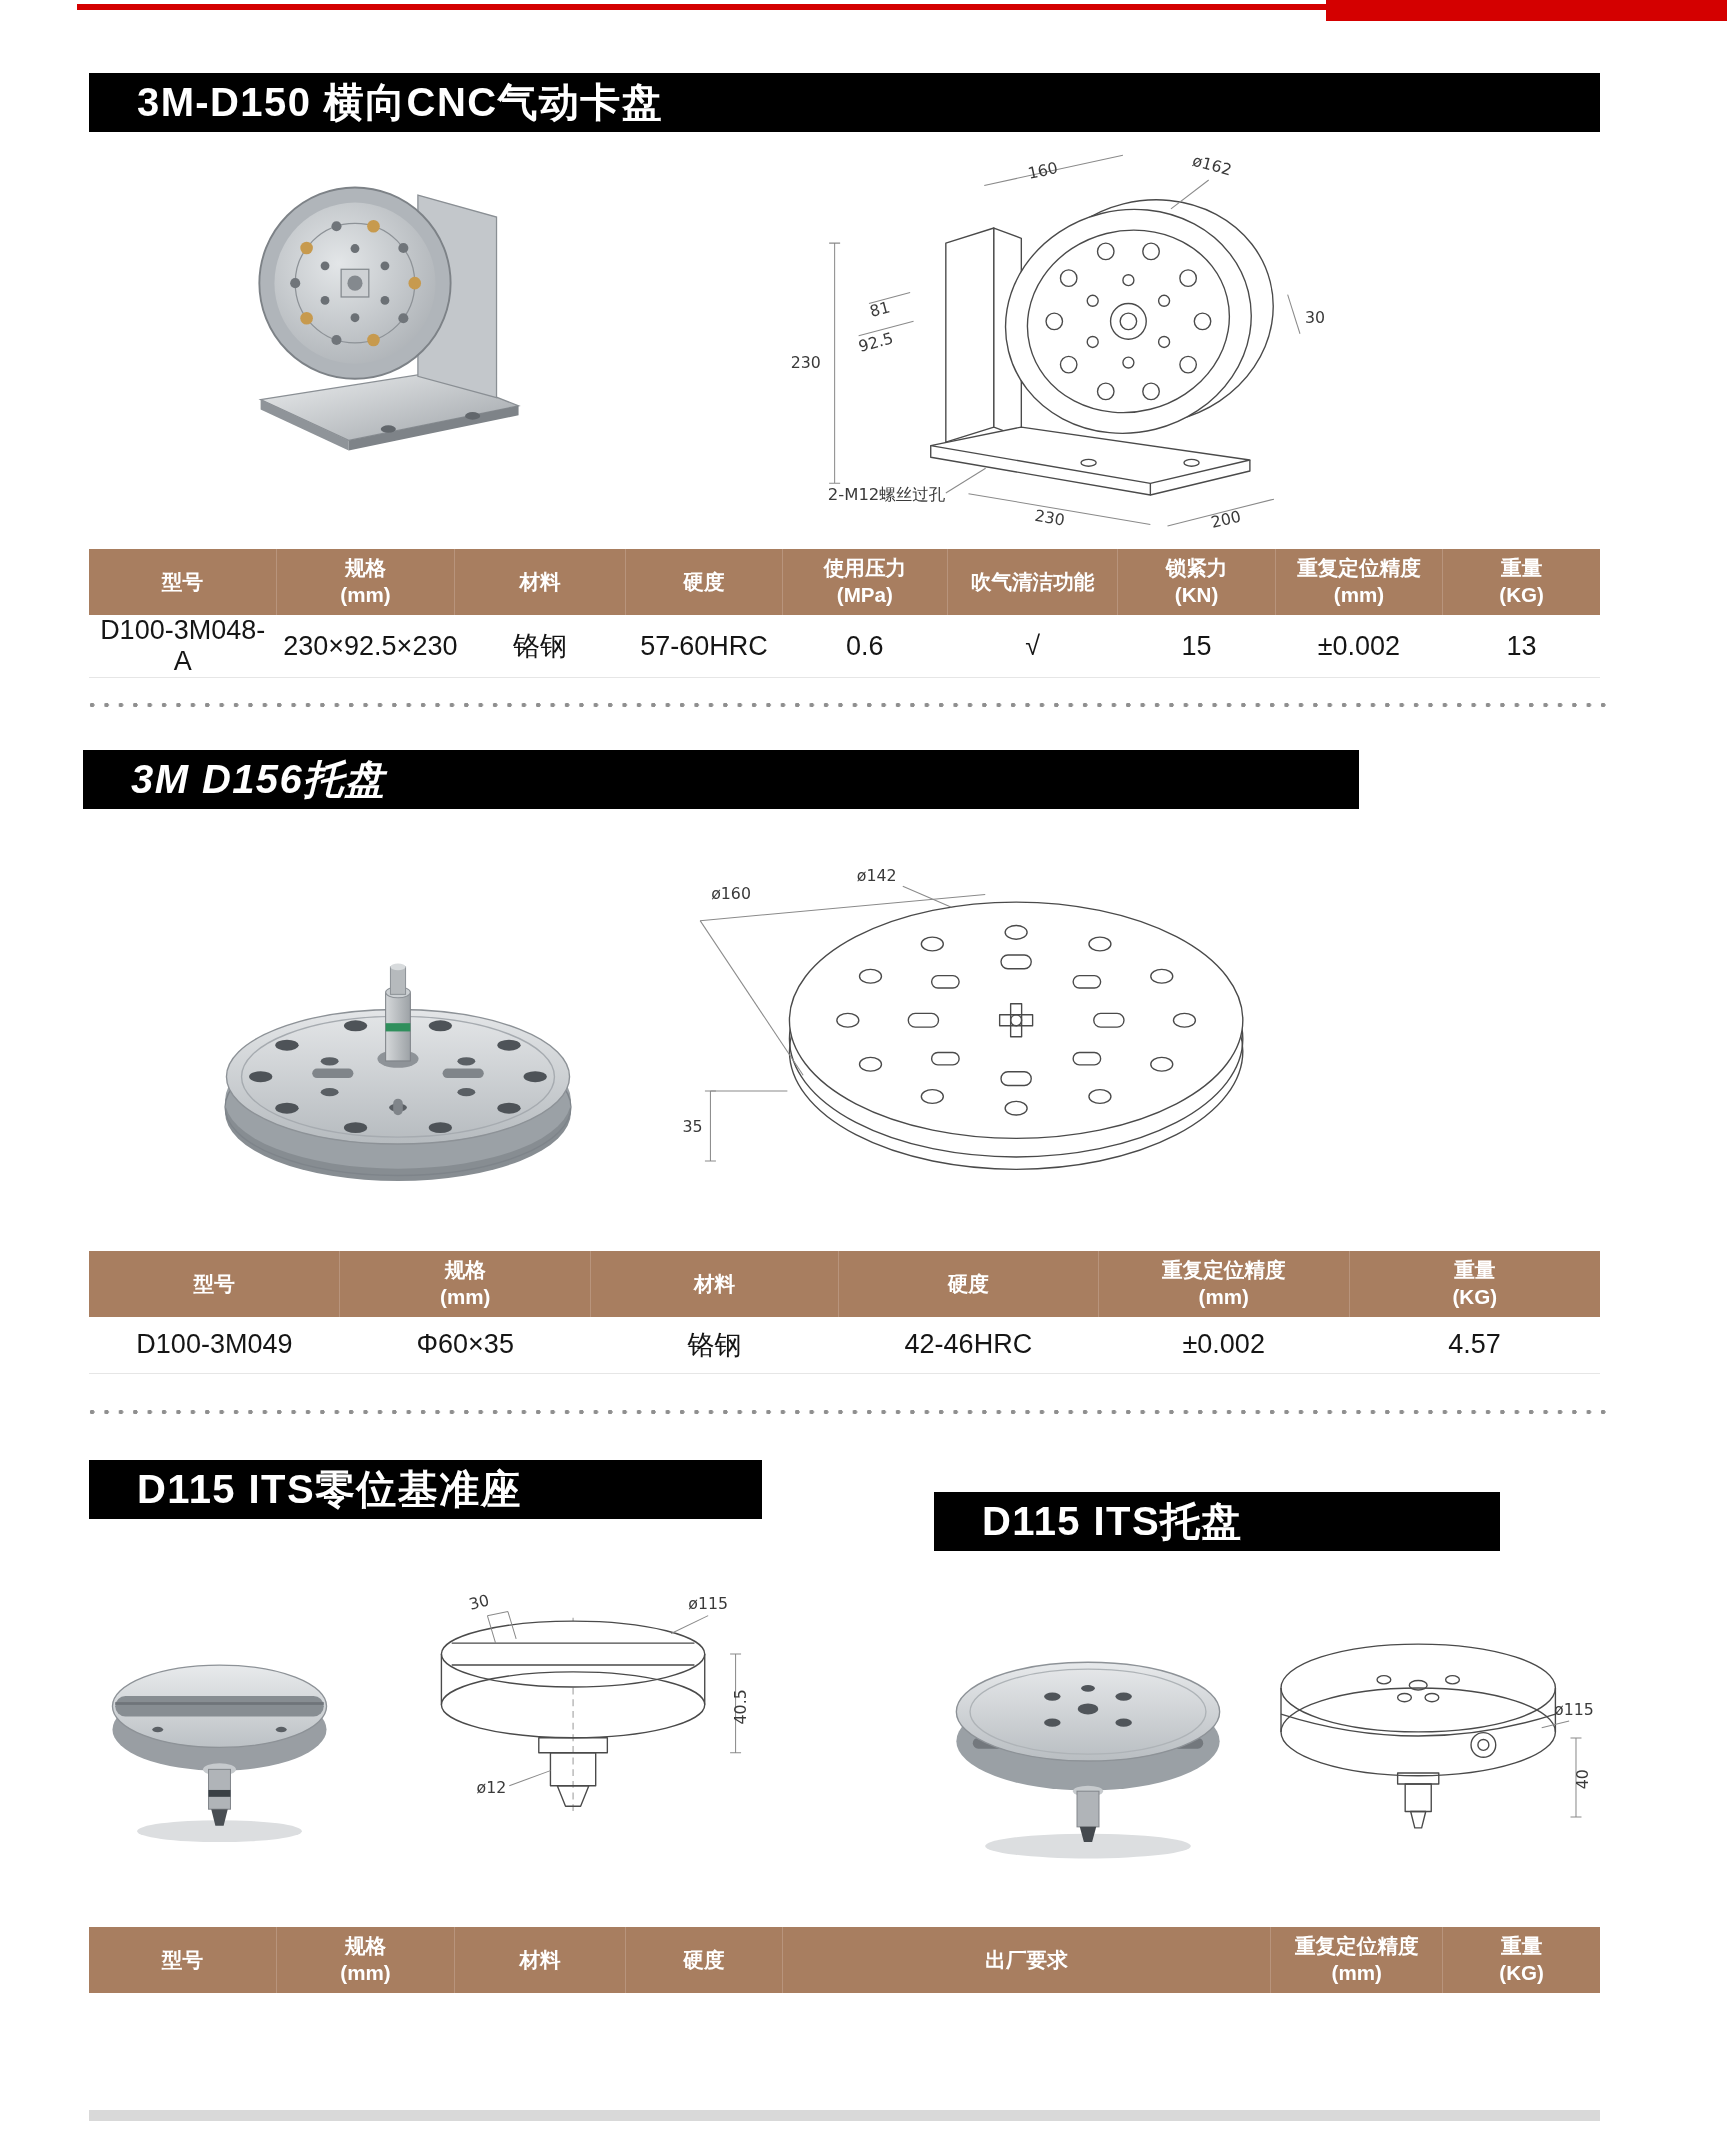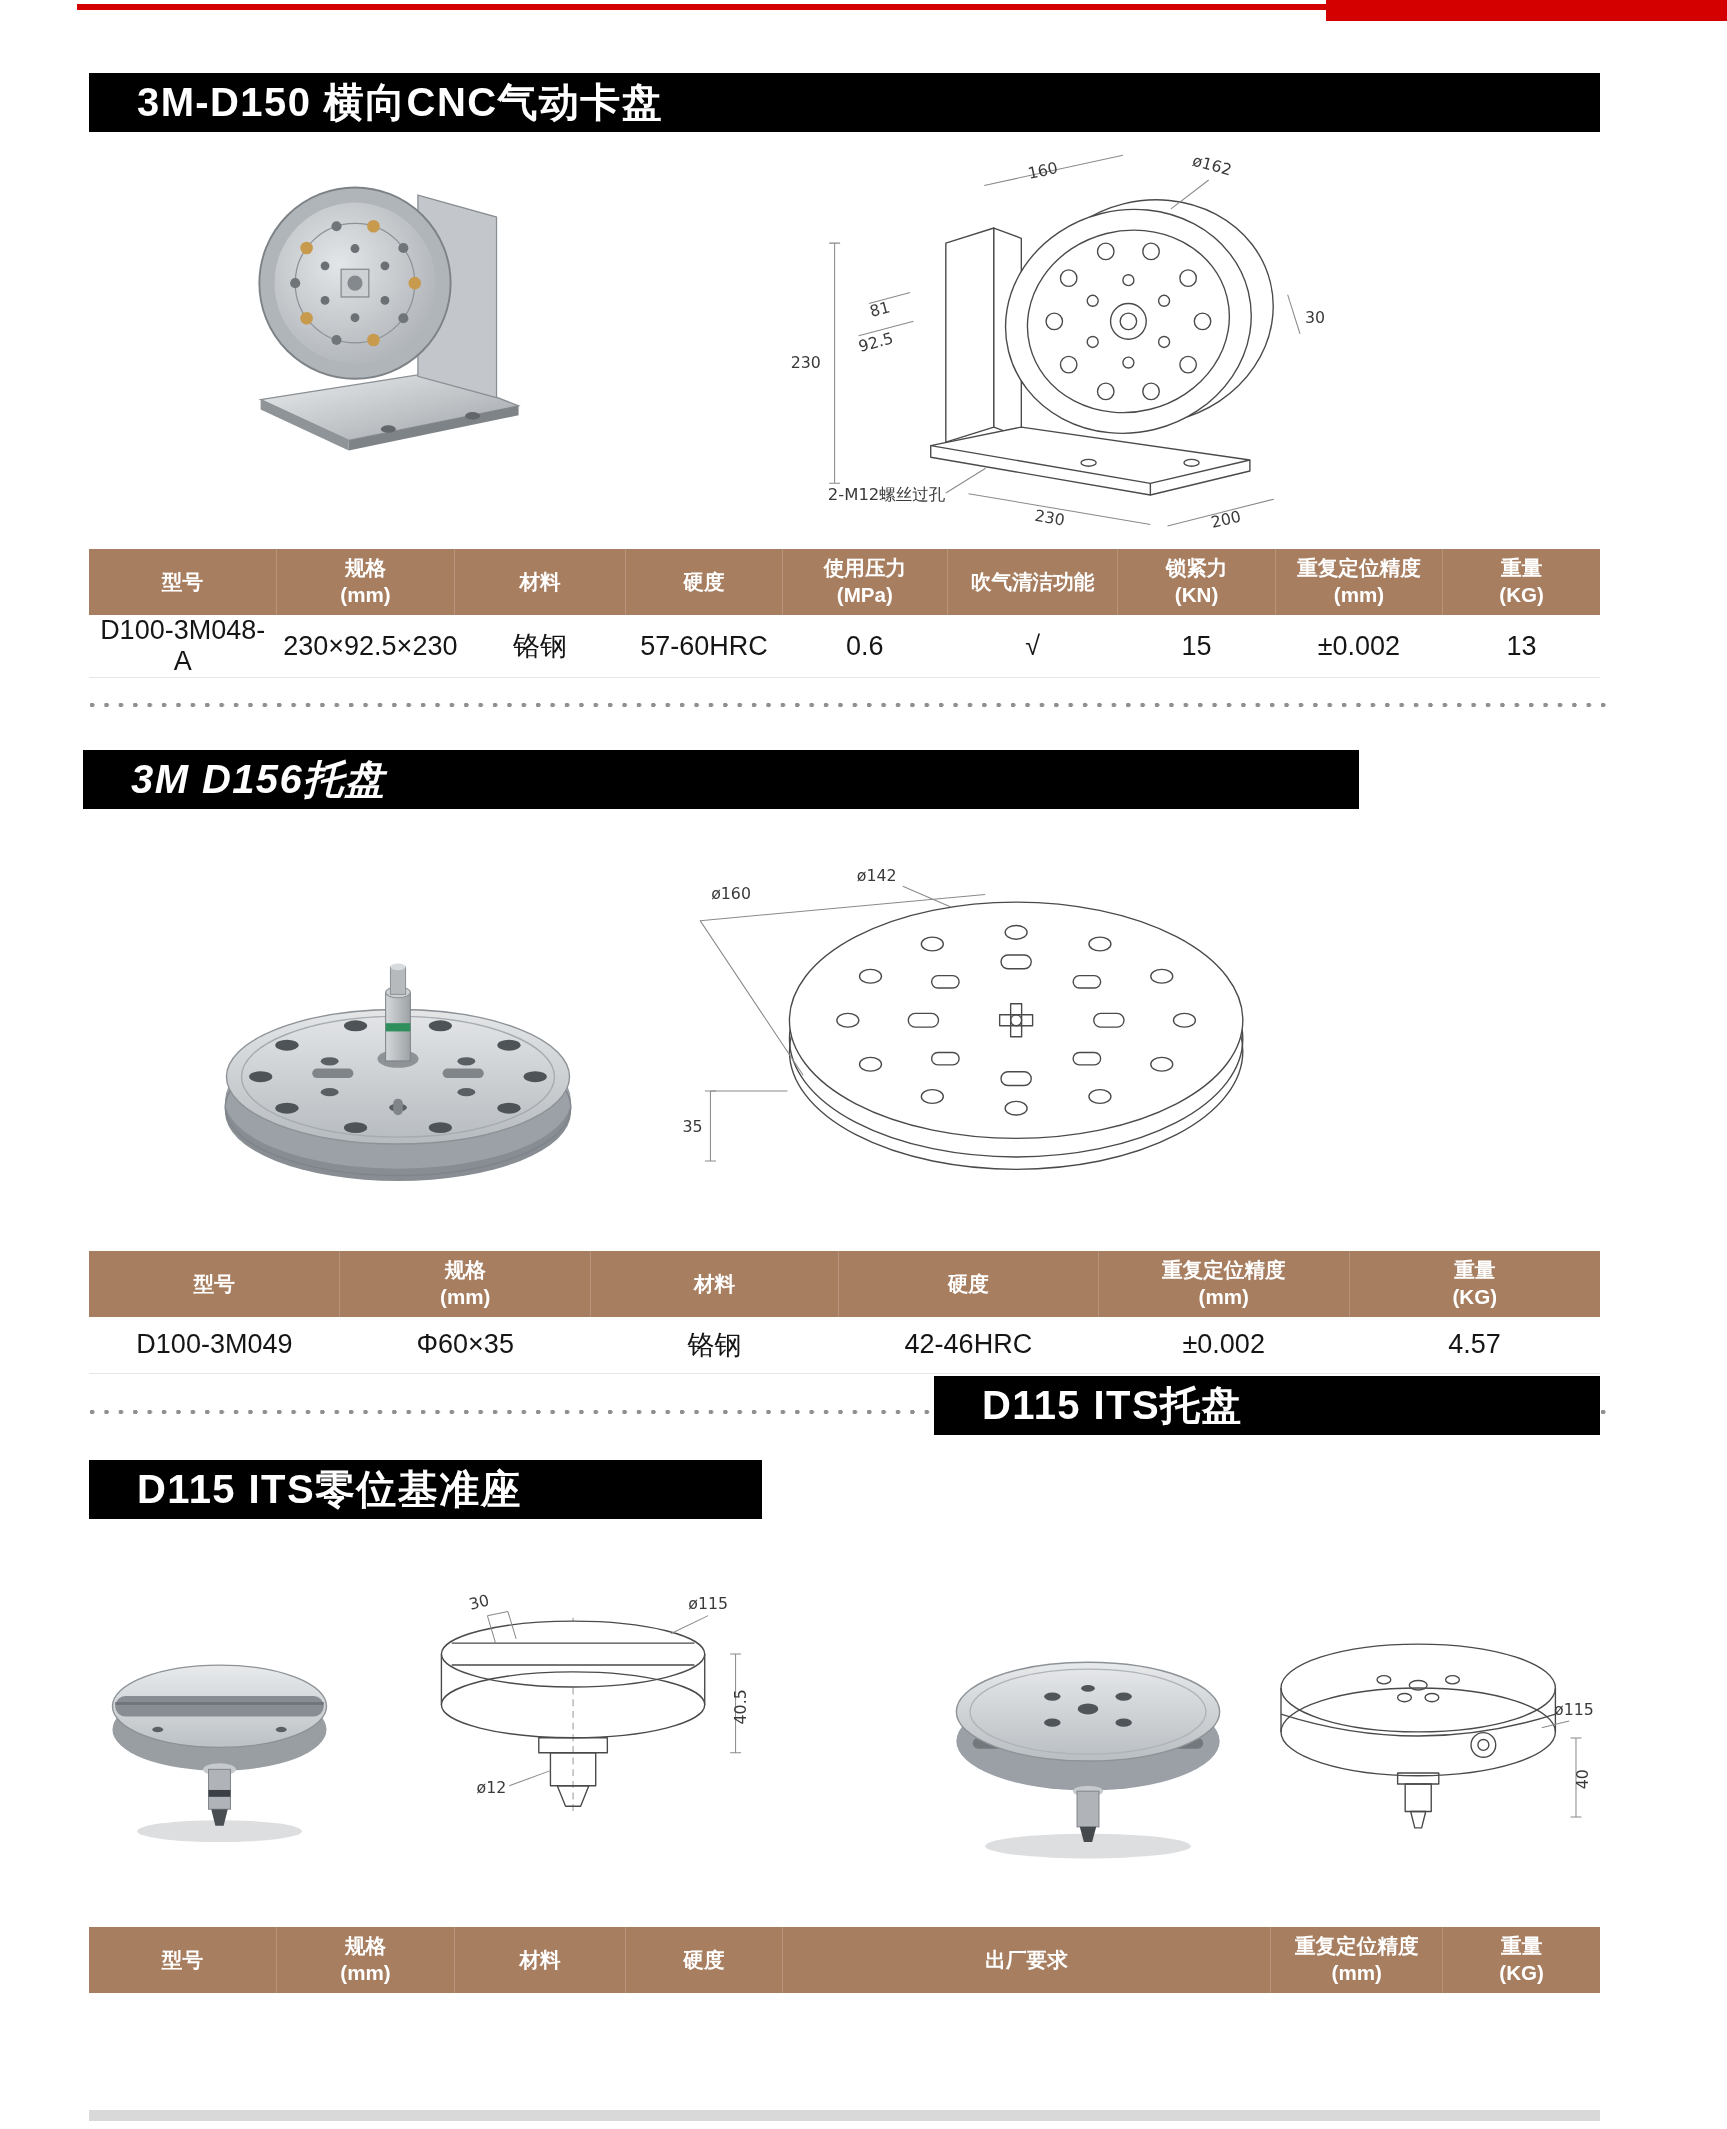--- a/index.html
+++ b/index.html
@@ -322,21 +322,21 @@
         <td>4.57</td>
       </tr>
     </tbody>
   </table>
 
   <div class="dotted-sep" style="left:89px; top:1409px; width:1518px;"></div>
 
   <div class="banner" style="left:89px; top:1460px; width:673px;">
     <span class="title">D115 ITS零位基准座</span>
   </div>
-  <div class="banner" style="left:934px; top:1376px; width:666px;">
+  <div class="banner" style="left:934px; top:1492px; width:566px;">
     <span class="title">D115 ITS托盘</span>
   </div>
 
   <div class="media" style="left:89px; top:1532px; width:1552px; height:385px;">
 
     <svg style="left:6.9px; top:93px;" width="247" height="227" viewBox="0 0 360 330">
       <defs>
         <linearGradient id="gE_top" x1="0" y1="0" x2="0" y2="1">
           <stop offset="0" stop-color="#e8eaec"></stop>
             <stop offset="1" stop-color="#bcc1c5"></stop>

